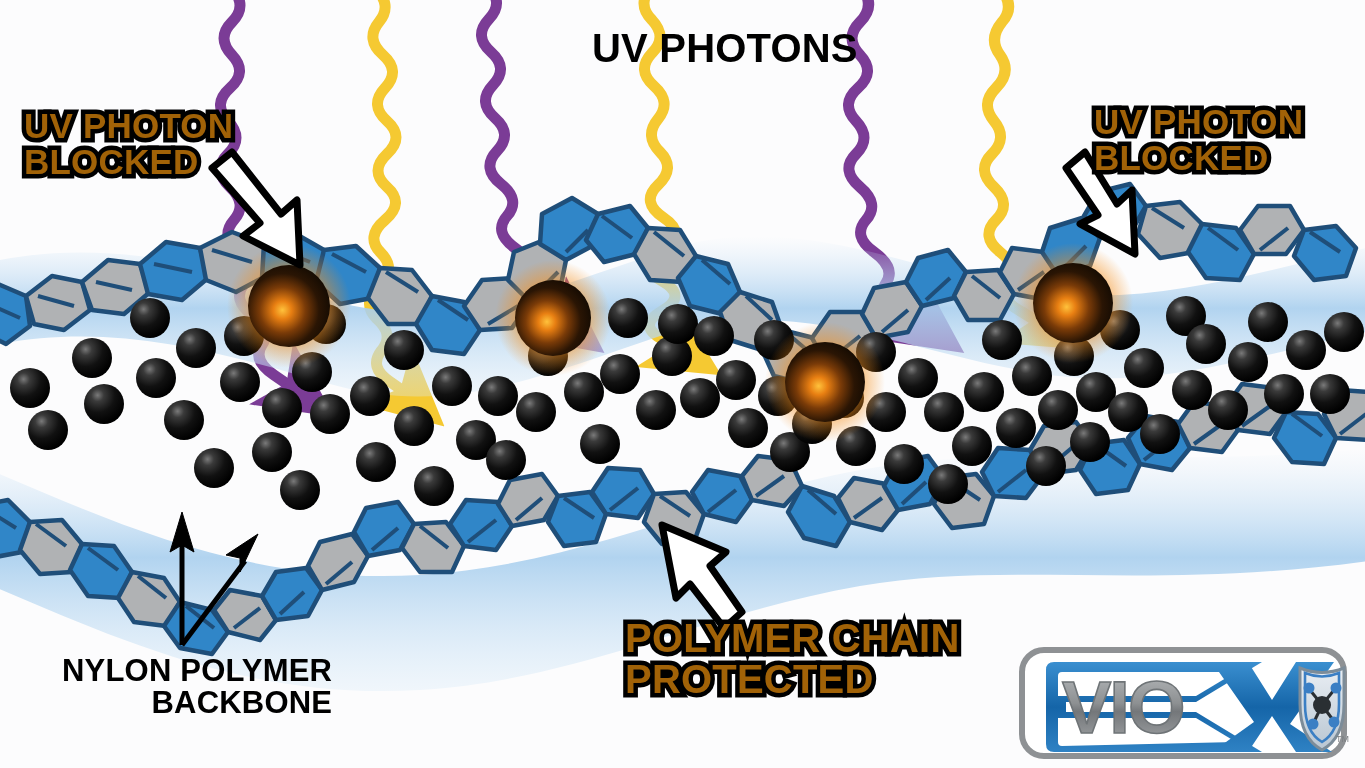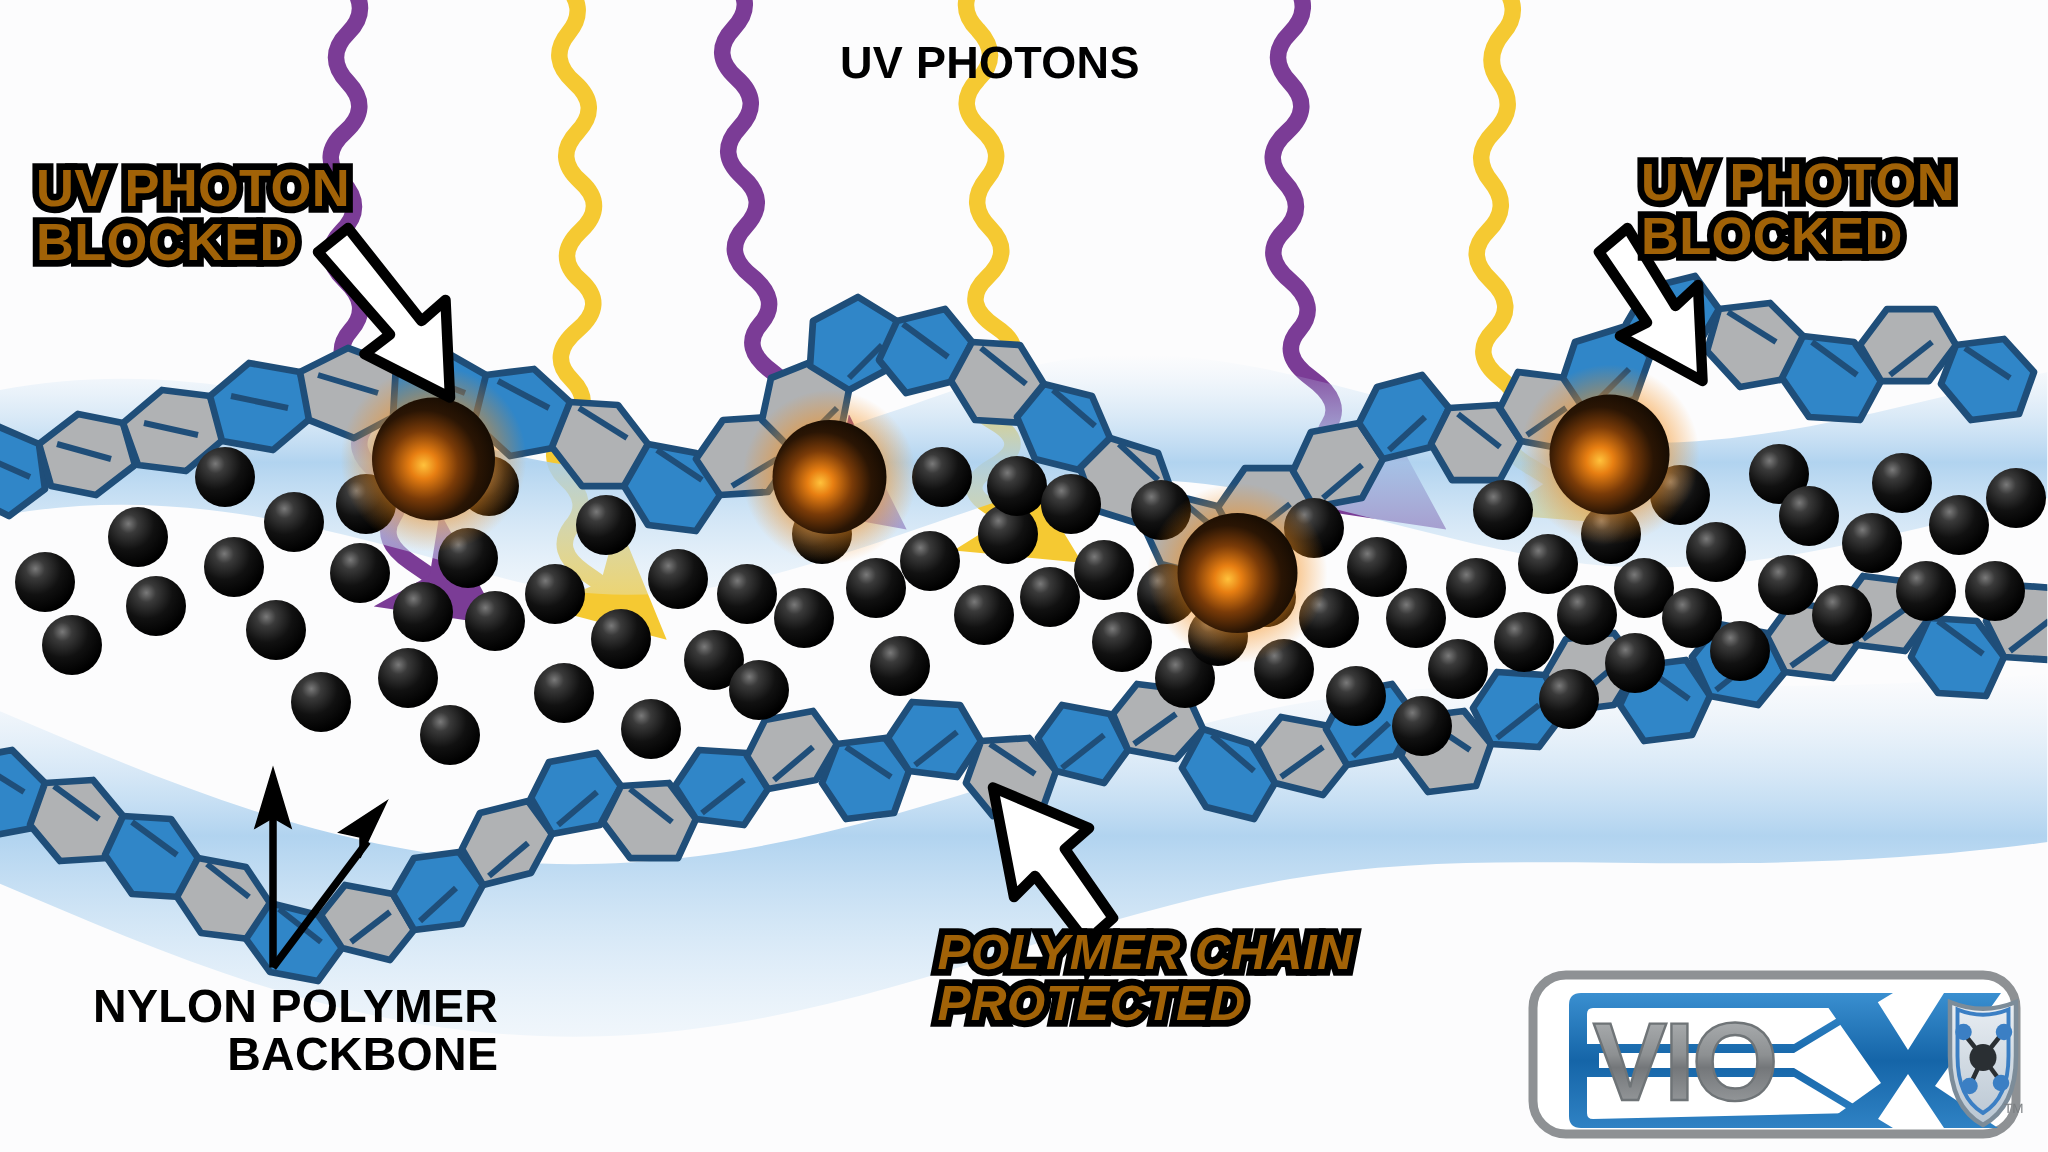--- a/index.html
+++ b/index.html
@@ -4,25 +4,25 @@
 <style>
   html,body{margin:0;padding:0;background:#fff;}
   body{width:1365px;height:768px;overflow:hidden;font-family:"Liberation Sans",sans-serif;}
   #stage{position:relative;width:1365px;height:768px;background:#fcfcfd;overflow:hidden;}
   svg{display:block;}
   .lbl{position:absolute;font-family:"Liberation Sans",sans-serif;font-weight:700;
        text-transform:uppercase;line-height:1.02;letter-spacing:.2px;}
   .lbl-outline{color:#a16207;
        -webkit-text-stroke:9px #000;paint-order:stroke fill;}
   .plain{color:#000;}
-  #title{left:560px;top:28px;font-size:30px;}
+  #title{left:592px;top:28px;font-size:40px;}
   #lblLeft{left:24px;top:108px;font-size:35px;}
   #lblRight{left:1094px;top:104px;font-size:35px;}
   #lblNylon{left:62px;top:655px;font-size:31px;text-align:right;}
-  #lblProt{left:625px;top:618px;font-size:33px;font-style:italic;}
+  #lblProt{left:625px;top:618px;font-size:40px;}
 </style>
 </head>
 <body>
 
 <div id="stage">
 
 <svg width="1365" height="768" viewBox="0 0 1365 768">
   <defs>
     <radialGradient id="gGlow" cx="50%" cy="50%" r="50%">
       <stop offset="0%" stop-color="#ffd27a" stop-opacity="0.95"></stop>

